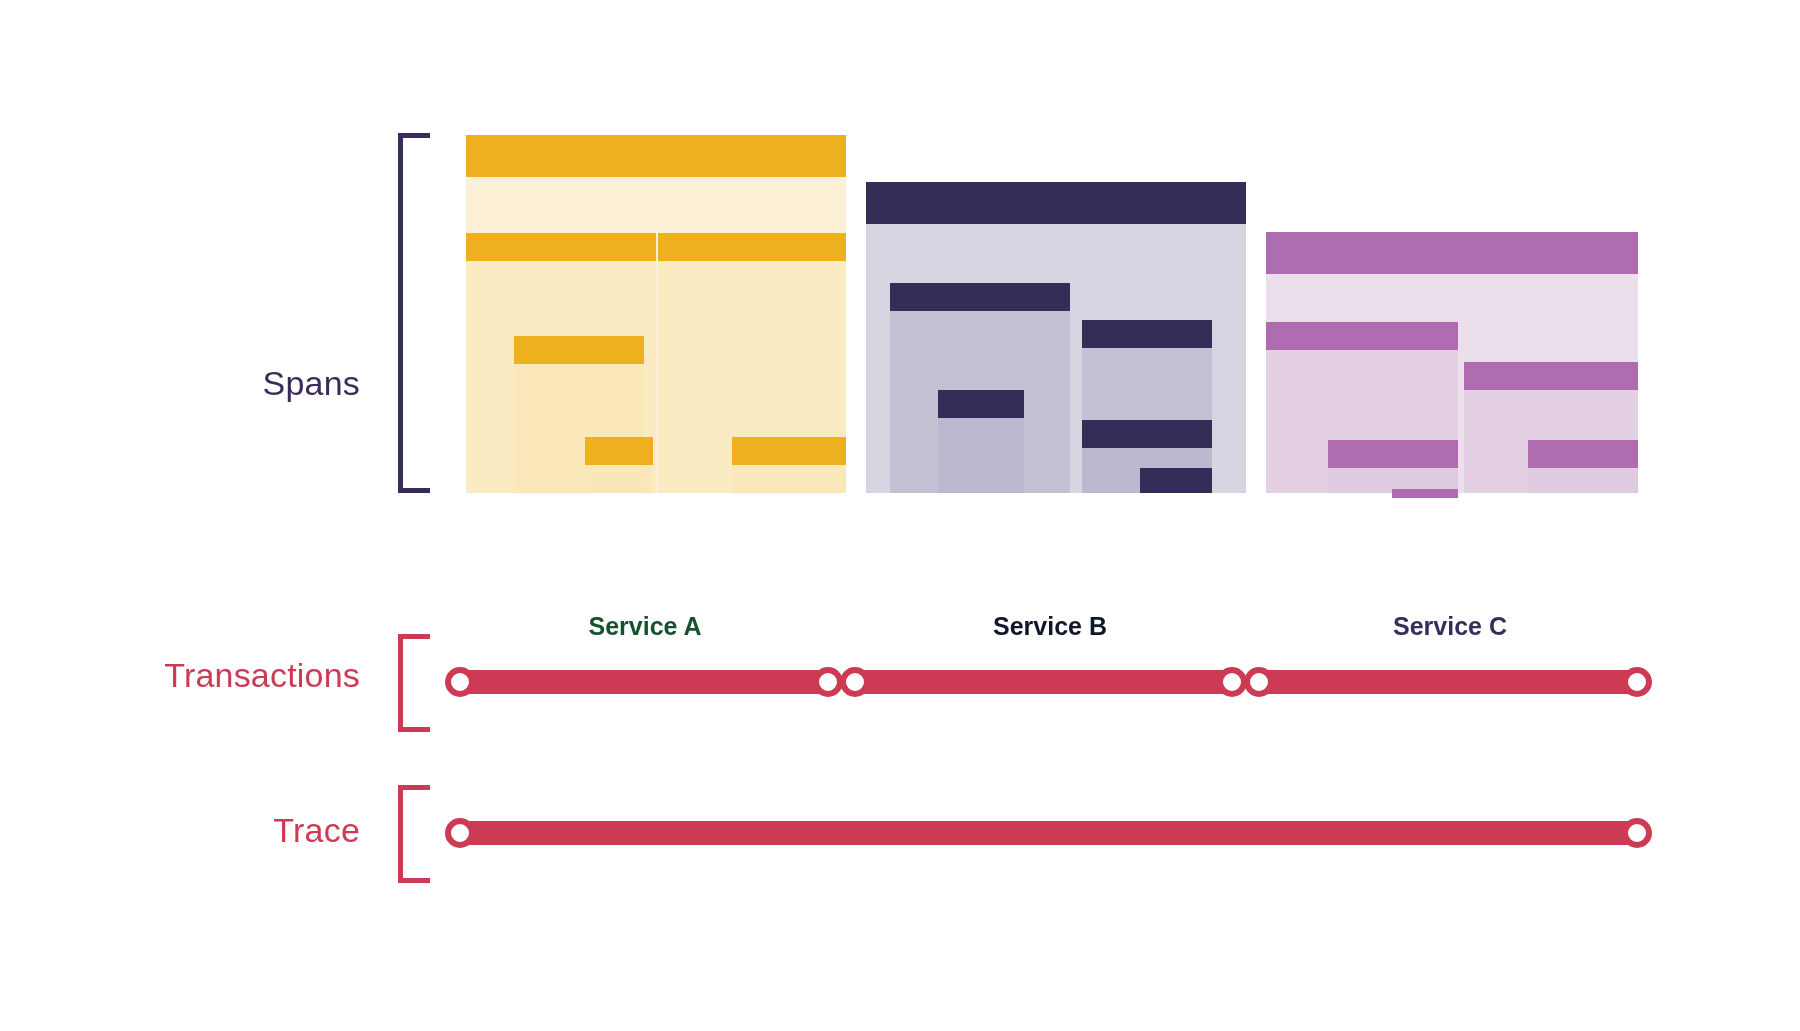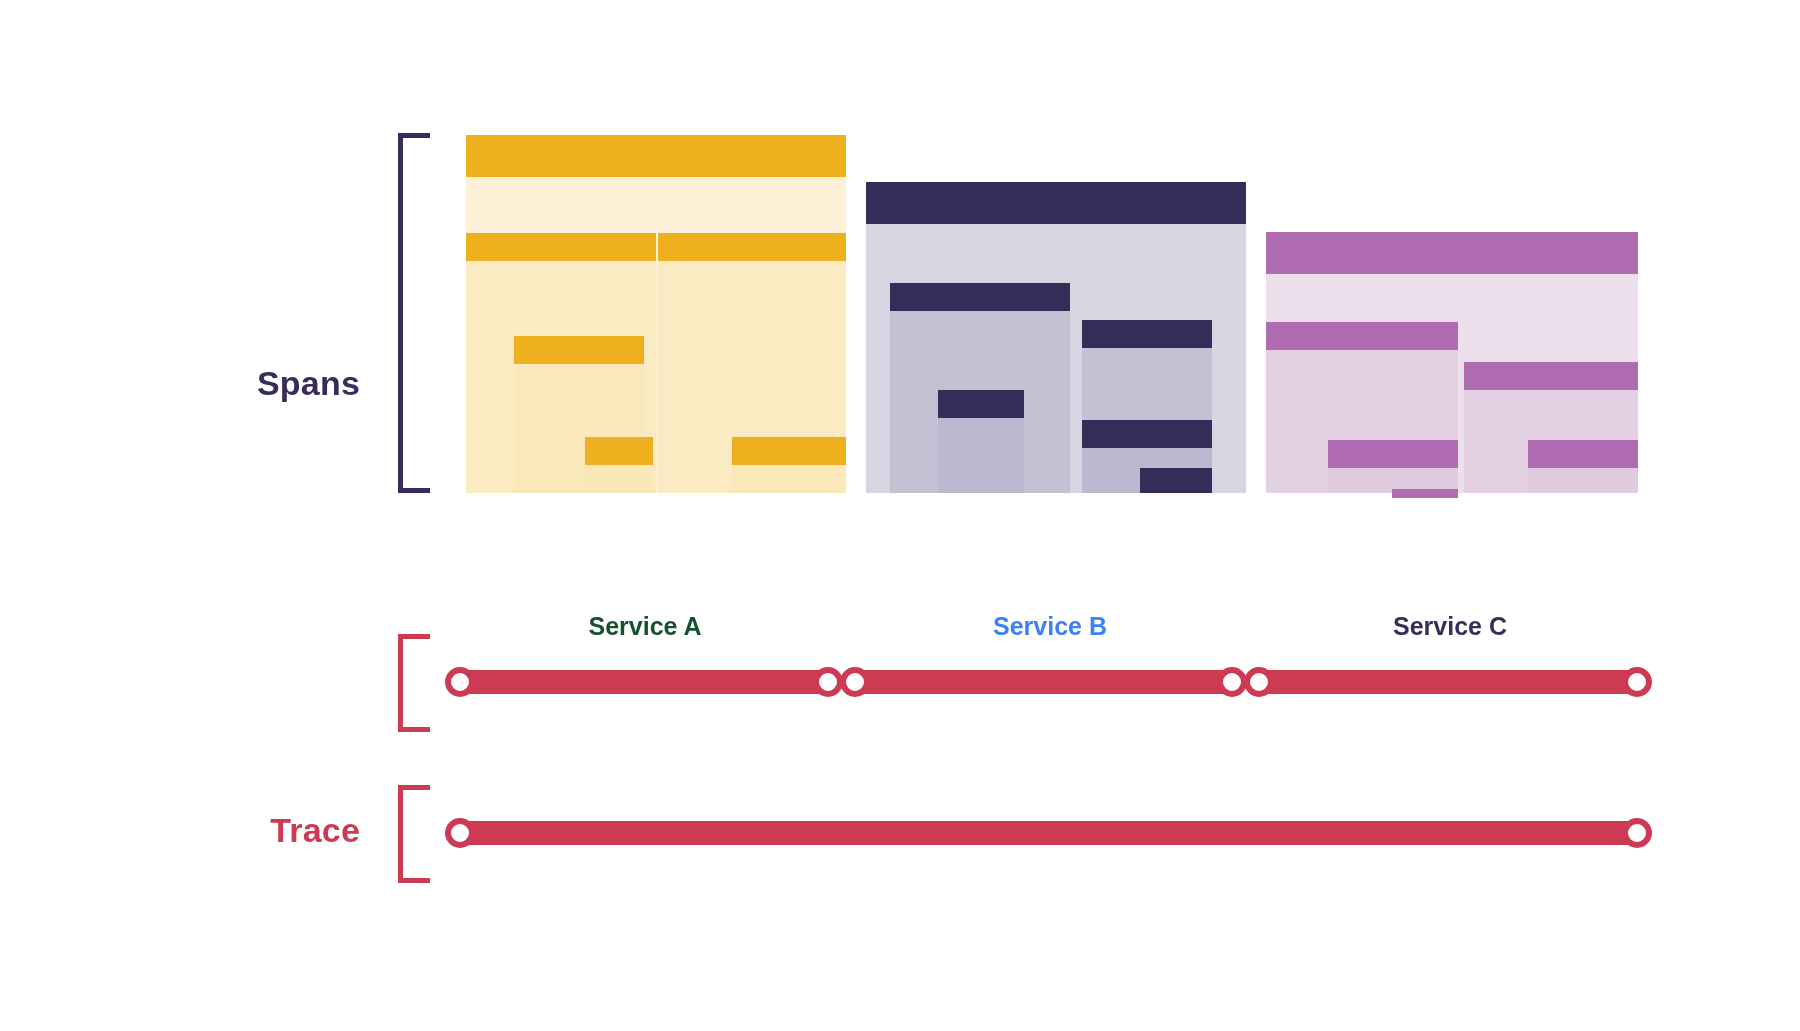--- a/index.html
+++ b/index.html
@@ -4,21 +4,21 @@
 <style>
   html,body{margin:0;padding:0;}
   body{
     width:1800px;height:1031px;background:#ffffff;
     font-family:"Liberation Sans","DejaVu Sans",sans-serif;
     overflow:hidden;position:relative;
   }
   #stage{position:absolute;left:0;top:0;width:1800px;height:1031px;}
 
   .row-label{
-    position:absolute;font-weight:bold;white-space:nowrap;
+    position:absolute;font-weight:normal;white-space:nowrap;
     text-align:right;letter-spacing:.2px;
   }
   #spans-label{right:1440px;top:364px;font-size:34px;color:#3a2c5a;}
   #transactions-label{right:1440px;top:656px;font-size:34px;color:#cc3a54;}
   #trace-label{right:1440px;top:811px;font-size:34px;color:#cc3a54;text-align:right;}
 
   
   .bracket{position:absolute;}
   .bracket .vert{position:absolute;left:0;top:0;bottom:0;width:5px;}
   .bracket .arm{position:absolute;left:0;height:5px;width:32px;}
@@ -51,20 +51,21 @@
     position:absolute;width:30px;height:30px;border-radius:50%;
     border:6px solid #cc3a54;background:#ffffff;box-sizing:border-box;
   }
 </style>
 </head>
 <body>
 
 <div id="stage">
 
   <div class="row-label" id="spans-label">Spans</div>
+  <div class="row-label" id="transactions-label">Transactions</div>
   <div class="row-label" id="trace-label">Trace</div>
 
   <div class="bracket" id="spans-bracket">
     <div class="arm top"></div>
     <div class="vert"></div>
     <div class="arm bot"></div>
   </div>
 
   <div class="bracket" id="transactions-bracket">
     <div class="arm top"></div>
@@ -153,21 +154,21 @@
           <div class="cap" style="height: 28px; background: rgb(176, 108, 176);"></div>
         </div>
         <div class="span-bar" style="left: 1528px; top: 440px; width: 110px; height: 53px;">
           <div class="body" style="background: rgb(221, 196, 221); opacity: 0.55;"></div>
           <div class="cap" style="height: 28px; background: rgb(176, 108, 176);"></div>
         </div>
       </div>
     </div>
   <div id="captions-layer">
       <div class="svc-caption" style="left: 495px; top: 612px; width: 300px; color: #14532d;">Service A</div>
-      <div class="svc-caption" style="left: 900px; top: 612px; width: 300px; color: #3b82f6;">Service B</div>
+      <div class="svc-caption" style="left: 900px; top: 612px; width: 300px; color: #0f172a;">Service B</div>
       <div class="svc-caption" style="left: 1300px; top: 612px; width: 300px; color: rgb(58, 44, 90);">Service C</div>
     </div>
   <div id="transactions-layer">
       <div class="tline" style="left: 460px; top: 670px; width: 368px; background: rgb(204, 58, 84);"></div>
       <div class="tnode" style="left: 445px; top: 667px; border-color: rgb(204, 58, 84);"></div>
       <div class="tnode" style="left: 813px; top: 667px; border-color: rgb(204, 58, 84);"></div>
       <div class="tline" style="left: 855px; top: 670px; width: 377px; background: rgb(204, 58, 84);"></div>
       <div class="tnode" style="left: 840px; top: 667px; border-color: rgb(204, 58, 84);"></div>
       <div class="tnode" style="left: 1217px; top: 667px; border-color: rgb(204, 58, 84);"></div>
       <div class="tline" style="left: 1259px; top: 670px; width: 378px; background: rgb(204, 58, 84);"></div>

